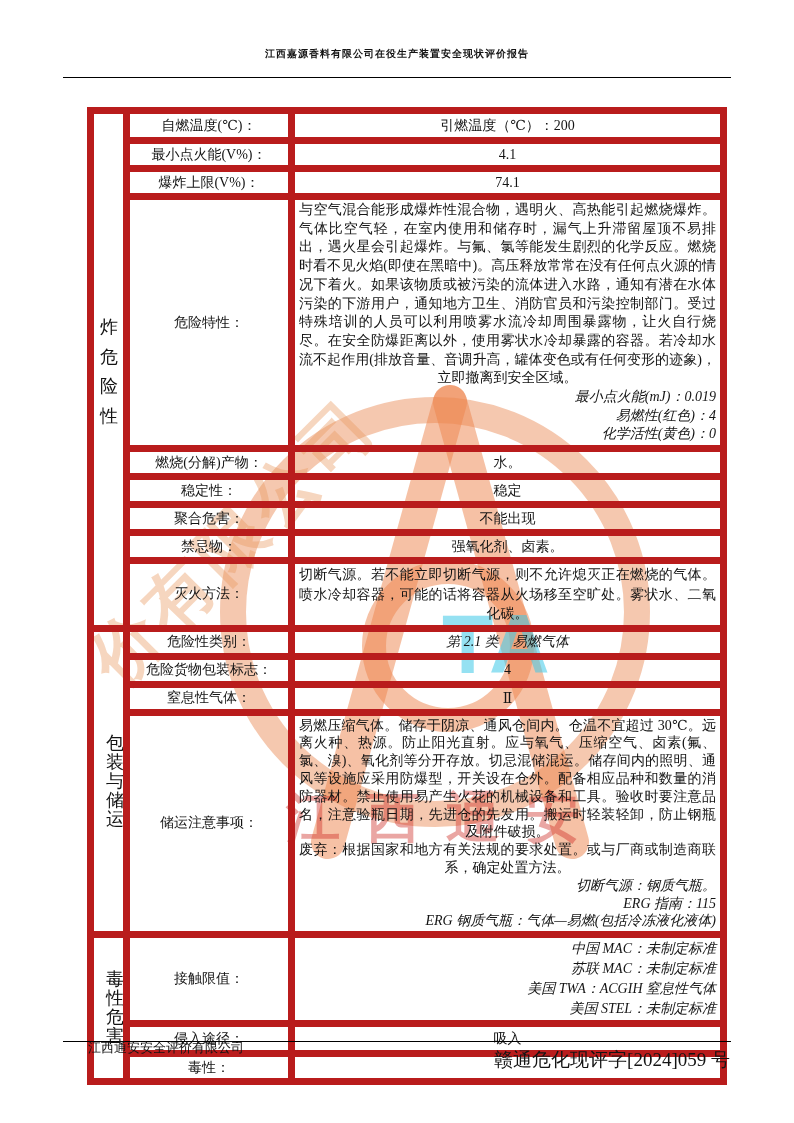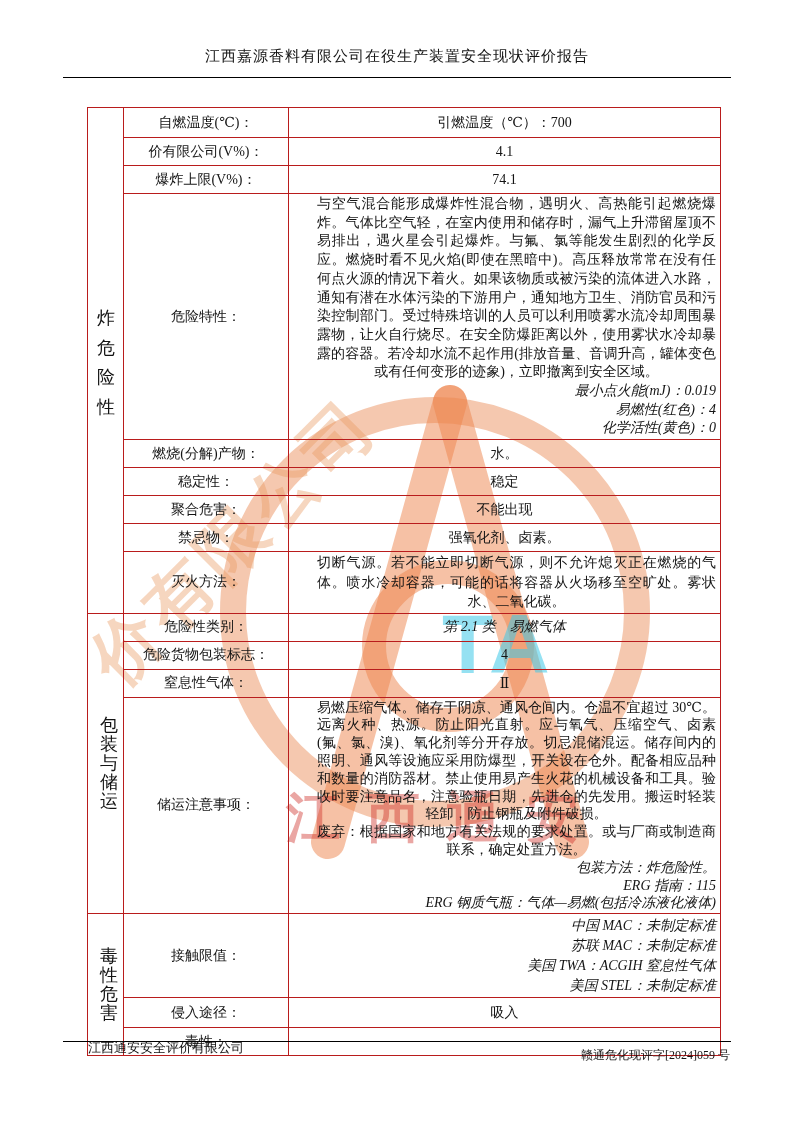--- a/index.html
+++ b/index.html
@@ -4,28 +4,28 @@
 <style>
   html,body{margin:0;padding:0;background:#e8e8e8;}
   .page{
     position:relative;width:794px;height:1123px;background:#ffffff;
     margin:0 auto;overflow:hidden;
     font-family:"Liberation Serif","DejaVu Serif",serif;color:#141414;
   }
   
   .header-title{
     position:absolute;top:47px;left:0;right:0;text-align:center;
-    font-size:15px;letter-spacing:1px;font-weight:400;z-index:2;
+    font-size:10px;letter-spacing:1px;font-weight:700;z-index:2;
   }
   .header-rule{position:absolute;top:77px;left:63px;right:63px;border-top:1.6px solid #000;z-index:2;}
   
   .footer-rule{position:absolute;top:1041px;left:63px;right:63px;border-top:1px solid #000;z-index:2;}
   .footer-left{position:absolute;top:1039px;left:88px;font-size:13px;z-index:2;}
   .footer-center{position:absolute;top:1047px;left:0;right:0;text-align:center;font-size:13px;z-index:2;}
-  .footer-right{position:absolute;top:1047px;right:64px;font-size:12px;z-index:2;}
+  .footer-right{position:absolute;top:1047px;right:64px;font-size:19px;z-index:2;}
   
   .wm{position:absolute;left:0;top:0;width:794px;height:1123px;z-index:1;pointer-events:none;}
   .wm-diag-grey{
     position:absolute;left:112px;top:762px;transform:rotate(-45deg);transform-origin:0 50%;
     font-size:74px;font-weight:700;letter-spacing:8px;color:rgba(158,158,158,0.32);white-space:nowrap;
   }
   .wm-diag-orange{
     position:absolute;left:468px;top:476px;transform:rotate(-45deg);transform-origin:0 50%;
     font-size:68px;font-weight:700;letter-spacing:6px;color:rgba(233,152,96,0.40);white-space:nowrap;
   }
@@ -36,36 +36,36 @@
   .wm-ta{
     position:absolute;left:442px;top:596px;font-size:84px;font-weight:700;
     font-family:"Liberation Sans","DejaVu Sans",sans-serif;
     color:rgba(62,200,232,0.55);letter-spacing:2px;
   }
   
   table.main{
     position:absolute;left:87px;top:107px;width:633px;table-layout:fixed;
     border-collapse:collapse;font-size:14px;z-index:2;background:transparent;
   }
-  table.main td{border:1px solid #b91c1c;text-align:center;vertical-align:middle;padding:1px 4px;overflow:hidden;}
+  table.main td{border:7px solid #b91c1c;text-align:center;vertical-align:middle;padding:1px 4px;overflow:hidden;}
   table.main{border:1.5px solid #1a1a1a;}
   col.c-sec{width:36px;} col.c-label{width:165px;} col.c-value{width:432px;}
   tr.r30{height:30px;} tr.r28{height:28px;} tr.r244{height:244px;} tr.r61{height:61px;}
   tr.r195{height:195px;} tr.r84{height:84px;}
   td.sec{padding:0;font-size:18px;}
   td.sec .vstack{margin:0 auto;text-align:center;}
   td.sec-top{vertical-align:top;}
   td.sec-top .vstack{width:17px;line-height:29.5px;padding-top:6px;}
   td.sec-mid .vstack{width:34px;line-height:19px;}
   td.longcell{vertical-align:top;padding:2px 5px;}
   .lh-hazard{line-height:18.7px;}
   .lh-storage{line-height:17.8px;}
   .lh-fire{line-height:19.5px;padding:1px 5px;}
   .lh-contact{line-height:20px;}
-  .just{text-align:justify;text-align-last:center;margin-left:24px;}
+  .just{text-align:justify;text-align-last:center;}
   .ctr{text-align:right;font-style:italic;}
   .pre{white-space:pre-wrap;font-style:italic;}
 </style>
 </head>
 <body>
 
 <div class="page">
 
   <svg class="wm" viewBox="0 0 794 1123">
     <circle cx="435" cy="612" r="202" fill="none" stroke="rgba(236,146,96,0.50)" stroke-width="26"></circle>
@@ -87,24 +87,24 @@
         <col class="c-label">
         <col class="c-value">
       </colgroup>
 
     <tbody>
         <tr class="r30">
       <td class="sec sec-top" rowspan="9">
         <div class="vstack">炸危险性</div>
       </td>
       <td>自燃温度(℃)：</td>
-      <td>引燃温度（℃）：700</td>
+      <td>引燃温度（℃）：200</td>
     </tr>
     <tr class="r28">
-      <td>价有限公司(V%)：</td>
+      <td>最小点火能(V%)：</td>
       <td>4.1</td>
     </tr>
     <tr class="r28">
       <td>爆炸上限(V%)：</td>
       <td>74.1</td>
     </tr>
     <tr class="r244">
       <td>危险特性：</td>
       <td class="longcell lh-hazard">
         <div class="just">与空气混合能形成爆炸性混合物，遇明火、高热能引起燃烧爆炸。气体比空气轻，在室内使用和储存时，漏气上升滞留屋顶不易排出，遇火星会引起爆炸。与氟、氯等能发生剧烈的化学反应。燃烧时看不见火焰(即使在黑暗中)。高压释放常常在没有任何点火源的情况下着火。如果该物质或被污染的流体进入水路，通知有潜在水体污染的下游用户，通知地方卫生、消防官员和污染控制部门。受过特殊培训的人员可以利用喷雾水流冷却周围暴露物，让火自行烧尽。在安全防爆距离以外，使用雾状水冷却暴露的容器。若冷却水流不起作用(排放音量、音调升高，罐体变色或有任何变形的迹象)，立即撤离到安全区域。</div>
@@ -149,21 +149,21 @@
     </tr>
     <tr class="r28">
       <td>窒息性气体：</td>
       <td>Ⅱ</td>
     </tr>
     <tr class="r195">
       <td>储运注意事项：</td>
       <td class="longcell lh-storage">
         <div class="just">易燃压缩气体。储存于阴凉、通风仓间内。仓温不宜超过 30℃。远离火种、热源。防止阳光直射。应与氧气、压缩空气、卤素(氟、氯、溴)、氧化剂等分开存放。切忌混储混运。储存间内的照明、通风等设施应采用防爆型，开关设在仓外。配备相应品种和数量的消防器材。禁止使用易产生火花的机械设备和工具。验收时要注意品名，注意验瓶日期，先进仓的先发用。搬运时轻装轻卸，防止钢瓶及附件破损。</div>
         <div class="just">废弃：根据国家和地方有关法规的要求处置。或与厂商或制造商联系，确定处置方法。</div>
-        <div class="ctr">包装方法：炸危险性。</div>
+        <div class="ctr">切断气源：钢质气瓶。</div>
         <div class="ctr">ERG 指南：115</div>
         <div class="ctr">ERG 钢质气瓶：气体—易燃(包括冷冻液化液体)</div>
       </td>
     </tr>
 
     <tr class="r84">
       <td class="sec sec-mid" rowspan="3">
         <div class="vstack">毒性危害</div>
       </td>
       <td>接触限值：</td>

